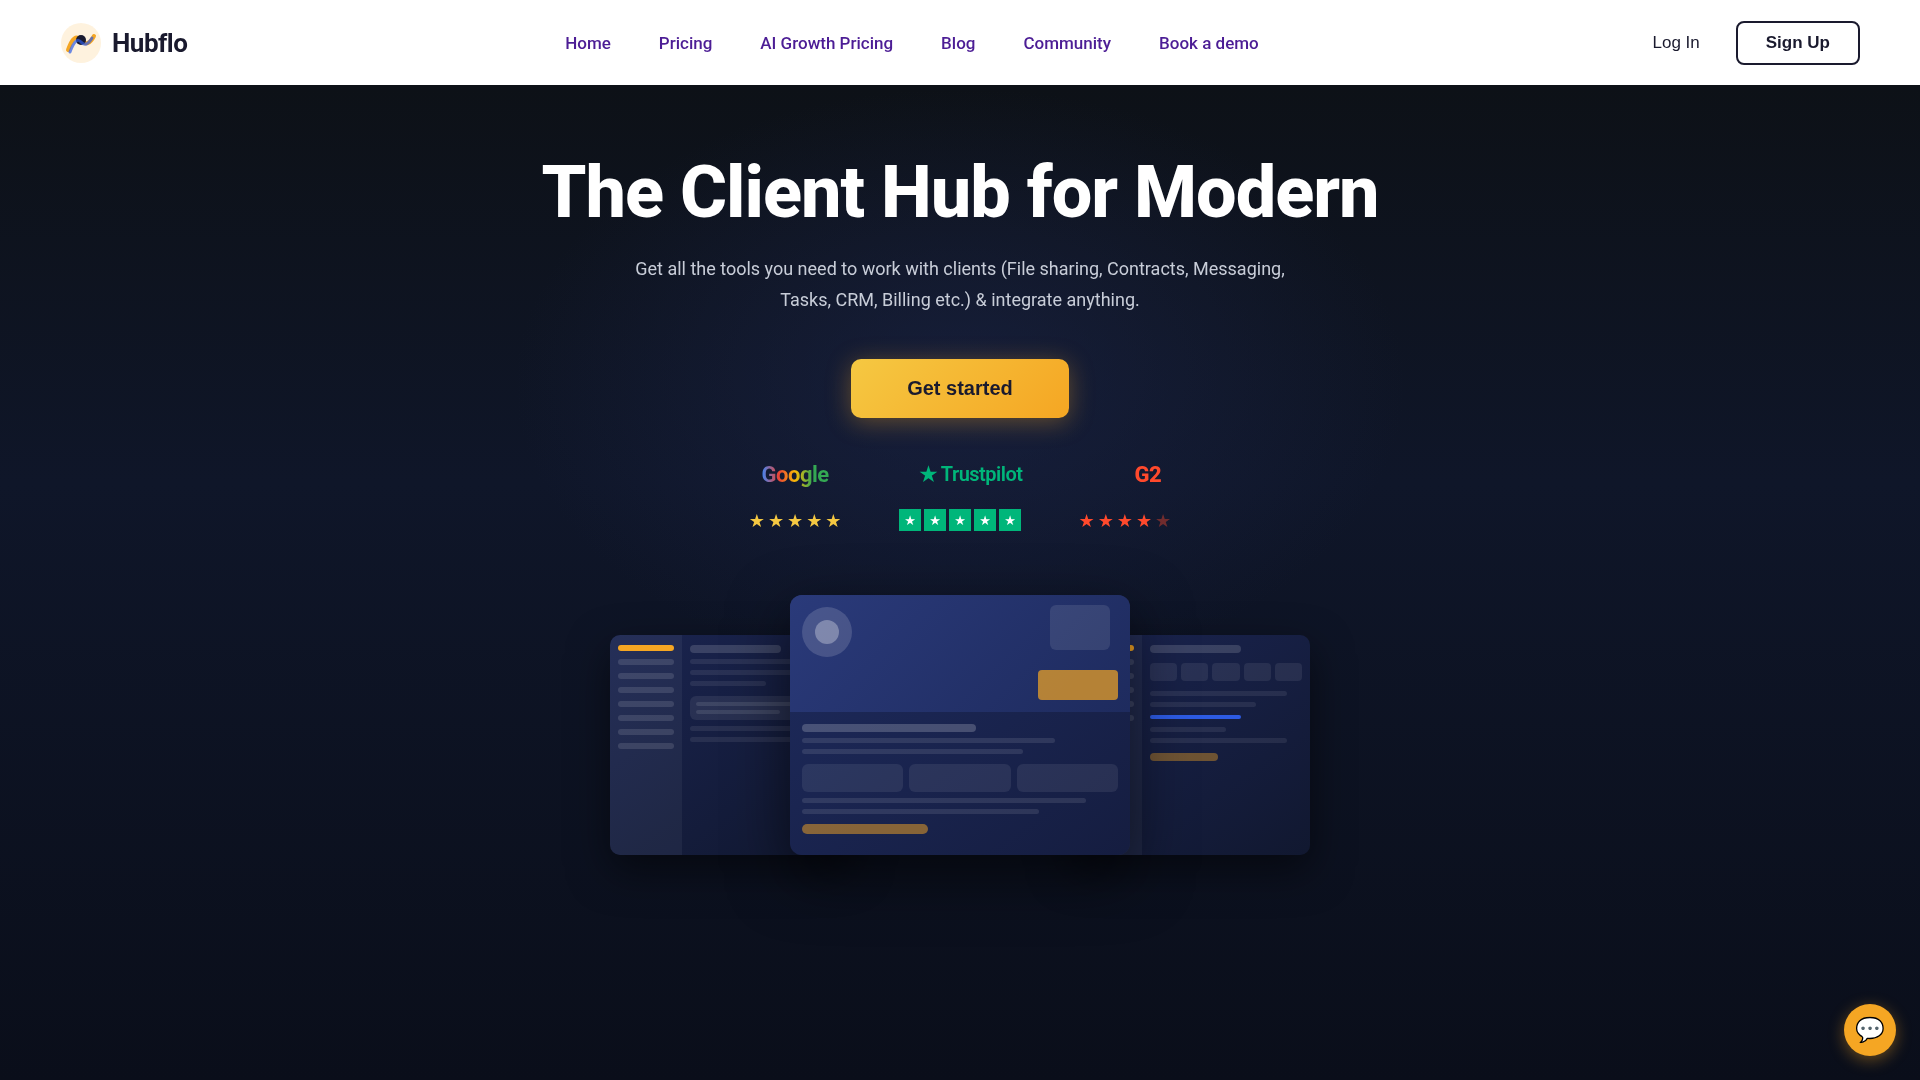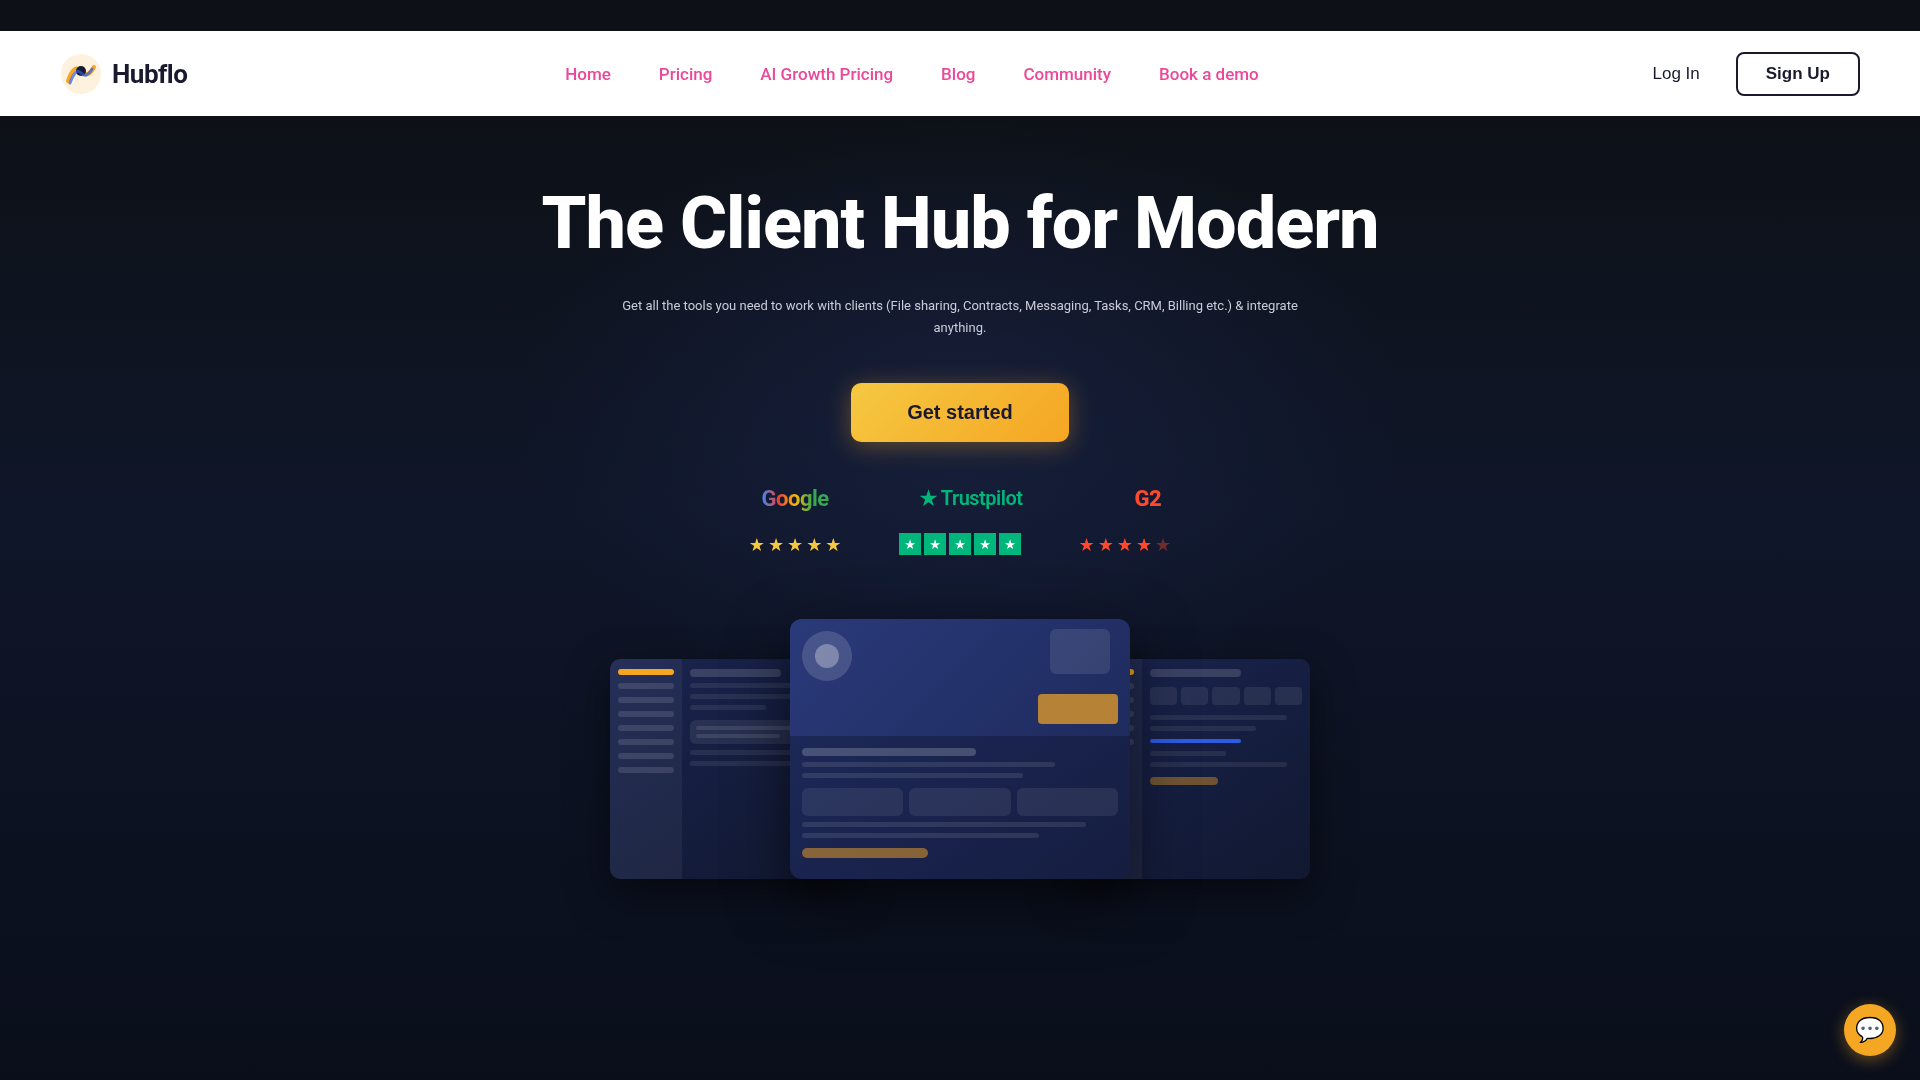--- a/index.html
+++ b/index.html
@@ -20,21 +20,20 @@
     
     .navbar {
       background: #fff;
       display: flex;
       align-items: center;
       justify-content: space-between;
       padding: 0 60px;
       height: 85px;
       position: relative;
       z-index: 10;
-      margin-top: 31px;
     }
 
     .navbar-logo {
       display: flex;
       align-items: center;
       gap: 10px;
       text-decoration: none;
     }
 
     .logo-icon {
@@ -51,21 +50,21 @@
 
     .navbar-nav {
       display: flex;
       align-items: center;
       gap: 48px;
       list-style: none;
     }
 
     .navbar-nav a {
       text-decoration: none;
-      color: #ec4899;
+      color: #4c1d95;
       font-size: 17px;
       font-weight: 500;
       text-align: right;
     }
 
     .navbar-actions {
       display: flex;
       align-items: center;
       gap: 20px;
     }
@@ -145,22 +144,22 @@
       color: #c8cdd8;
       line-height: 1.6;
     }
 
     .hero-subtitle .accent-text {
       color: #f5a623;
       font-weight: 600;
     }
 
     .hero-description {
-      margin-top: 32px;
-      font-size: 13px;
+      margin-top: 22px;
+      font-size: 18px;
       color: #c8cdd8;
       line-height: 1.7;
       max-width: 700px;
       margin-left: auto;
       margin-right: auto;
     }
 
     .btn-get-started {
       display: inline-block;
       margin-top: 44px;

